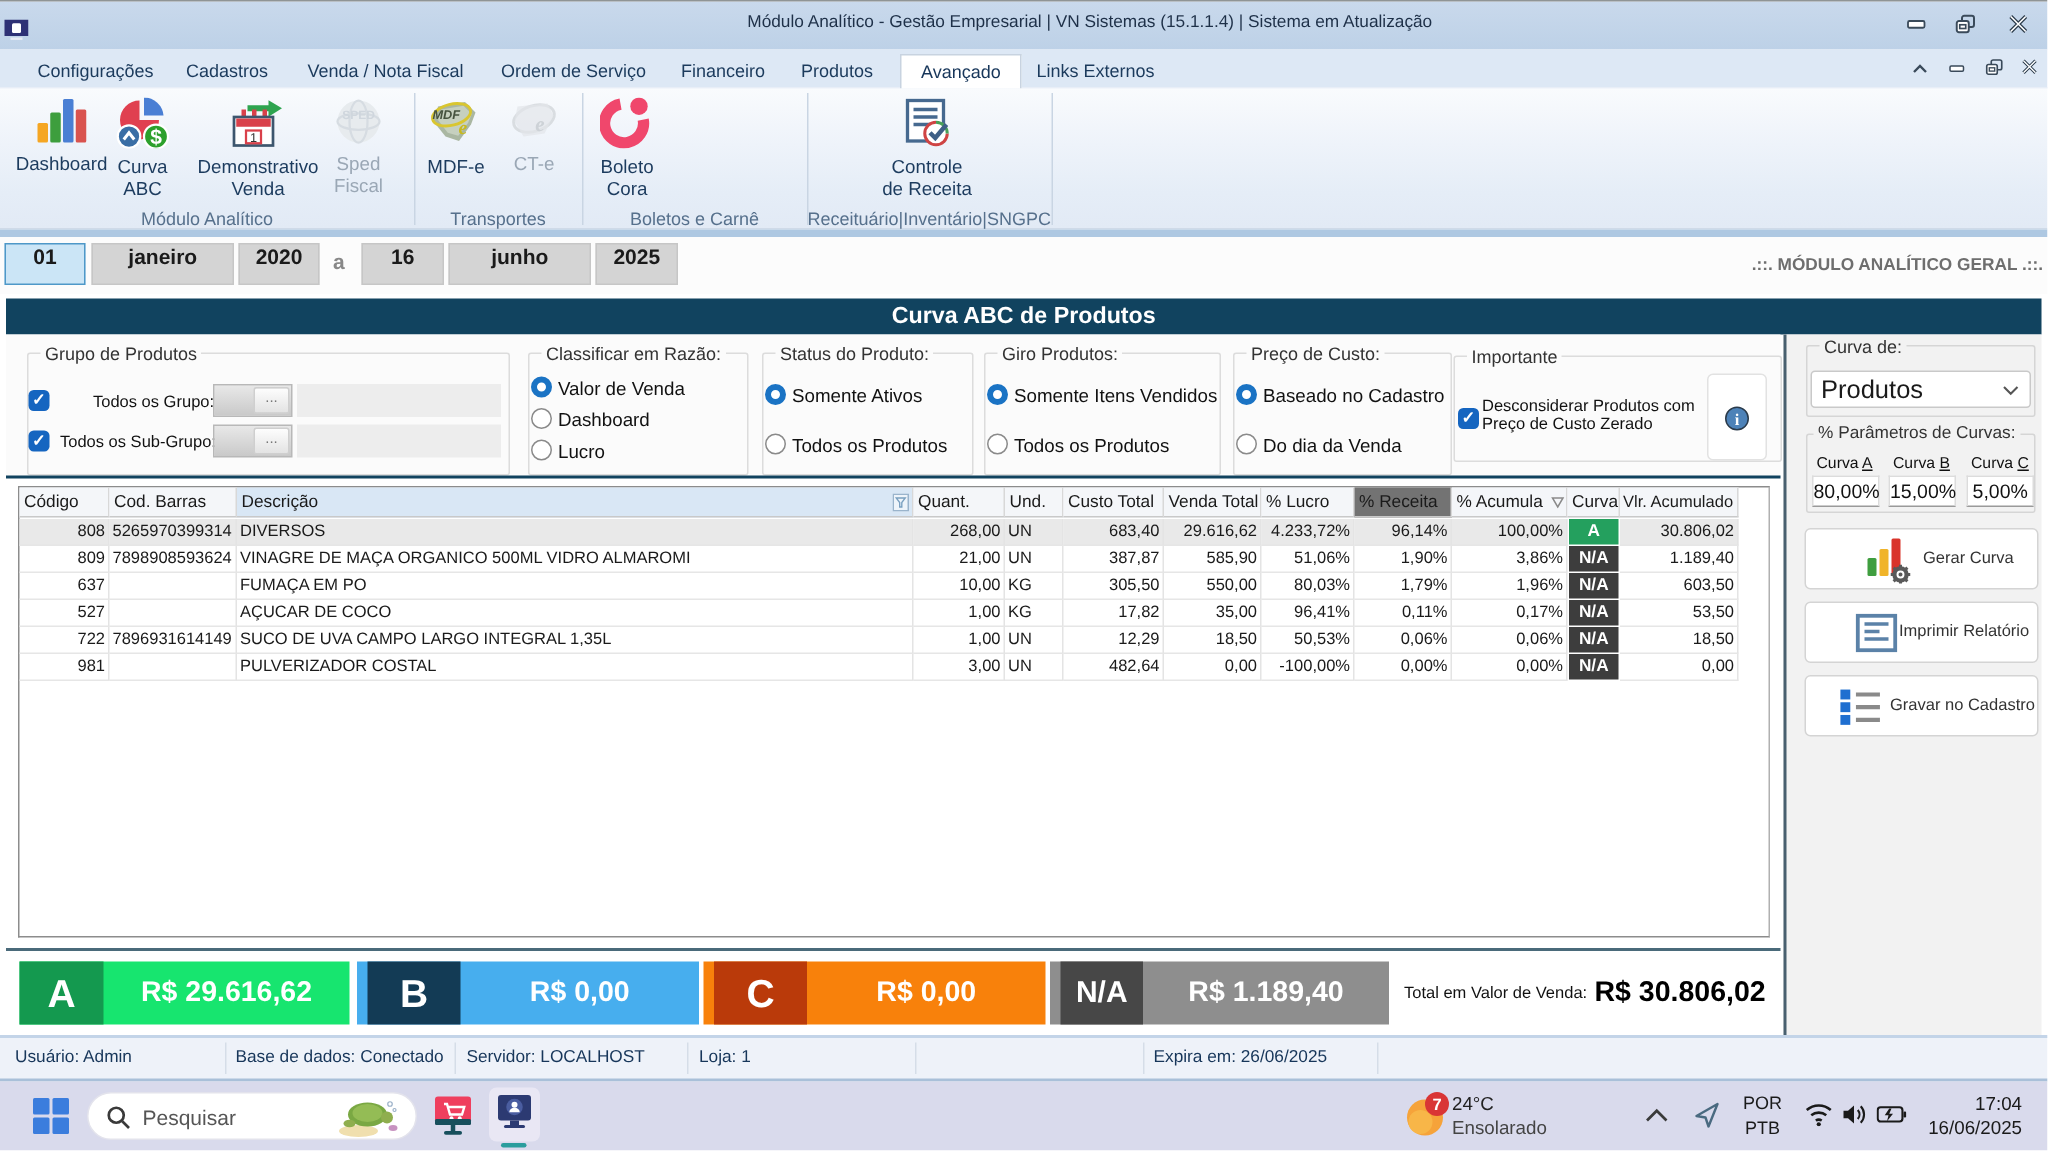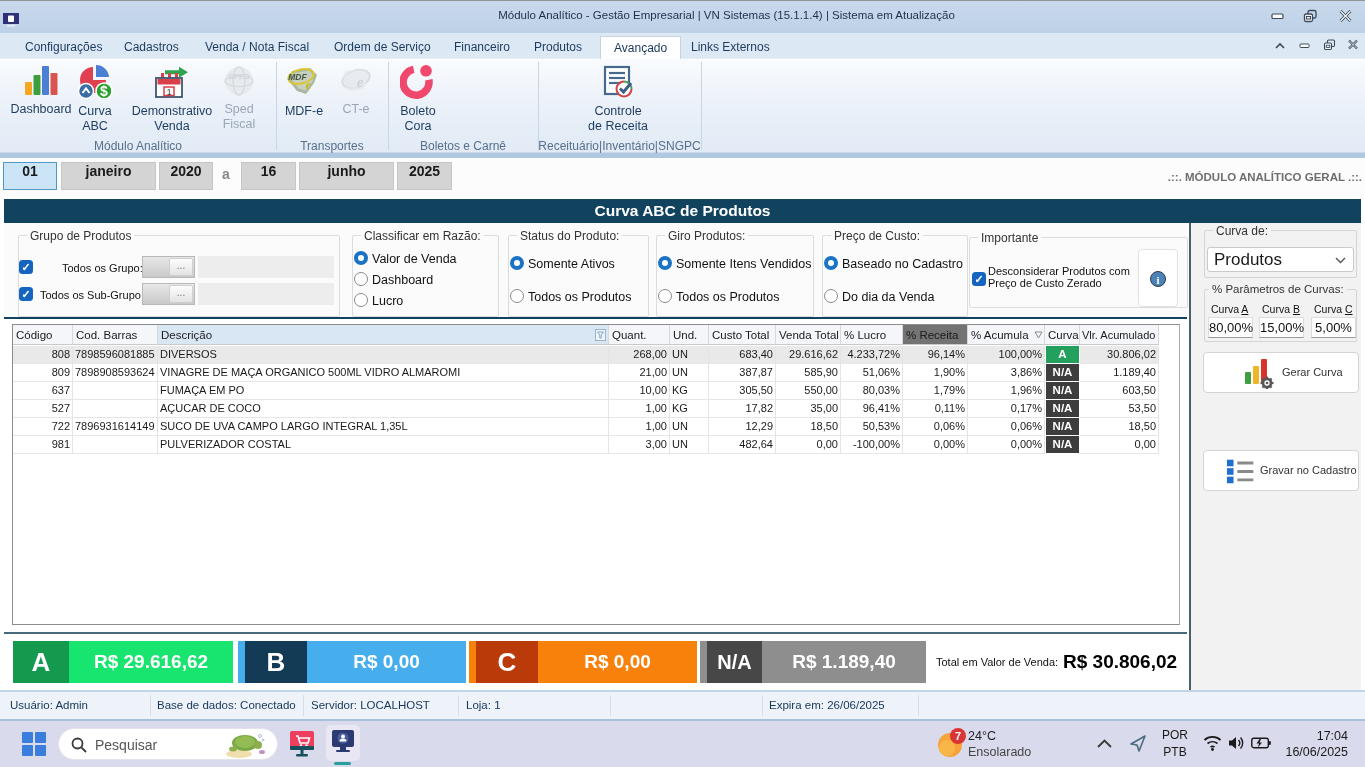--- a/index.html
+++ b/index.html
@@ -287,21 +287,21 @@
 <div class="hcell" style="left:696px; width:67px; background:#f4f6f9;">Custo Total</div>
 <div class="hcell" style="left:763px; width:65px; background:#f4f6f9;">Venda Total</div>
 <div class="hcell" style="left:828px; width:62px; background:#f4f6f9;">% Lucro</div>
 <div class="hcell" style="left:890px; width:65px; background:#737373;">% Receita</div>
 <div class="hcell" style="left:955px; width:77px; background:#f4f6f9;">% Acumula<svg style="position:absolute;right:1px;top:6px;" width="9" height="8" viewBox="0 0 9 8">
         <path d="M1 1 L8 1 L4.5 7 Z" fill="none" stroke="#8a8a8a" stroke-width="1"></path>
       </svg></div>
 <div class="hcell" style="left:1032px; width:35px; background:#f4f6f9;">Curva</div>
 <div class="hcell" style="left:1067px; width:79px; background:#f4f6f9; padding-left:2px; font-size:11px;">Vlr. Acumulado</div>
 <div class="cell r" style="left:0px; top:21px; width:60px; background:#e9e9e9;">808</div>
-<div class="cell" style="left:60px; top:21px; width:85px; background:#e9e9e9;">7898596081885</div>
+<div class="cell" style="left:60px; top:21px; width:85px; background:#e9e9e9;">5265970399314</div>
 <div class="cell" style="left:145px; top:21px; width:451px; background:#e9e9e9;">DIVERSOS</div>
 <div class="cell r" style="left:596px; top:21px; width:61px; background:#e9e9e9;">268,00</div>
 <div class="cell" style="left:657px; top:21px; width:39px; background:#e9e9e9;">UN</div>
 <div class="cell r" style="left:696px; top:21px; width:67px; background:#e9e9e9;">683,40</div>
 <div class="cell r" style="left:763px; top:21px; width:65px; background:#e9e9e9;">29.616,62</div>
 <div class="cell r" style="left:828px; top:21px; width:62px; background:#e9e9e9;">4.233,72%</div>
 <div class="cell r" style="left:890px; top:21px; width:65px; background:#e9e9e9;">96,14%</div>
 <div class="cell r" style="left:955px; top:21px; width:77px; background:#e9e9e9;">100,00%</div>
 <div class="badge" style="left:1033px; top:21px; width:33px; background:#24a05e;">A</div>
 <div class="cell r" style="left:1067px; top:21px; width:79px; background:#e9e9e9;">30.806,02</div>
@@ -415,20 +415,29 @@
           <line x1="23" y1="18.5" x2="23" y2="31.5"></line>
           <line x1="16.5" y1="25" x2="29.5" y2="25"></line>
           <line x1="18.4" y1="20.4" x2="27.6" y2="29.6"></line>
           <line x1="27.6" y1="20.4" x2="18.4" y2="29.6"></line>
         </g>
       <circle cx="23" cy="25" r="4" fill="#5a5a5a"></circle>
         <circle cx="23" cy="25" r="2" fill="none" stroke="#fff" stroke-width="1.3"></circle>
     </svg>
     <span style="margin-left:78px;">Gerar Curva</span>
   </div>
+  <div class="rbtn" style="top:178px;">
+    <svg style="position:absolute; left:33px; top:7px;" width="28" height="26" viewBox="0 0 28 26">
+      <rect x="1.5" y="1.5" width="25" height="23" fill="#fff" stroke="#5b82a8" stroke-width="2.6"></rect>
+      <line x1="6" y1="7" x2="22" y2="7" stroke="#5b82a8" stroke-width="2.2"></line>
+      <line x1="6" y1="12" x2="16" y2="12" stroke="#5b82a8" stroke-width="2.2"></line>
+      <line x1="6" y1="17" x2="22" y2="17" stroke="#5b82a8" stroke-width="2.2"></line>
+    </svg>
+    <span style="margin-left:62px;">Imprimir Relatório</span>
+  </div>
   <div class="rbtn" style="top:227px;">
     <svg style="position:absolute; left:22px; top:7px;" width="32" height="26" viewBox="0 0 34 26">
       <rect x="1" y="1" width="7" height="7" fill="#1f6fd0"></rect>
       <rect x="1" y="10" width="7" height="7" fill="#1f6fd0"></rect>
       <rect x="1" y="19" width="7" height="7" fill="#1f6fd0"></rect>
       <line x1="12" y1="4.5" x2="29" y2="4.5" stroke="#8a8a8a" stroke-width="3"></line>
       <line x1="12" y1="13.5" x2="29" y2="13.5" stroke="#8a8a8a" stroke-width="3"></line>
       <line x1="12" y1="22.5" x2="29" y2="22.5" stroke="#8a8a8a" stroke-width="3"></line>
     </svg>
     <span style="margin-left:56px;">Gravar no Cadastro</span>

